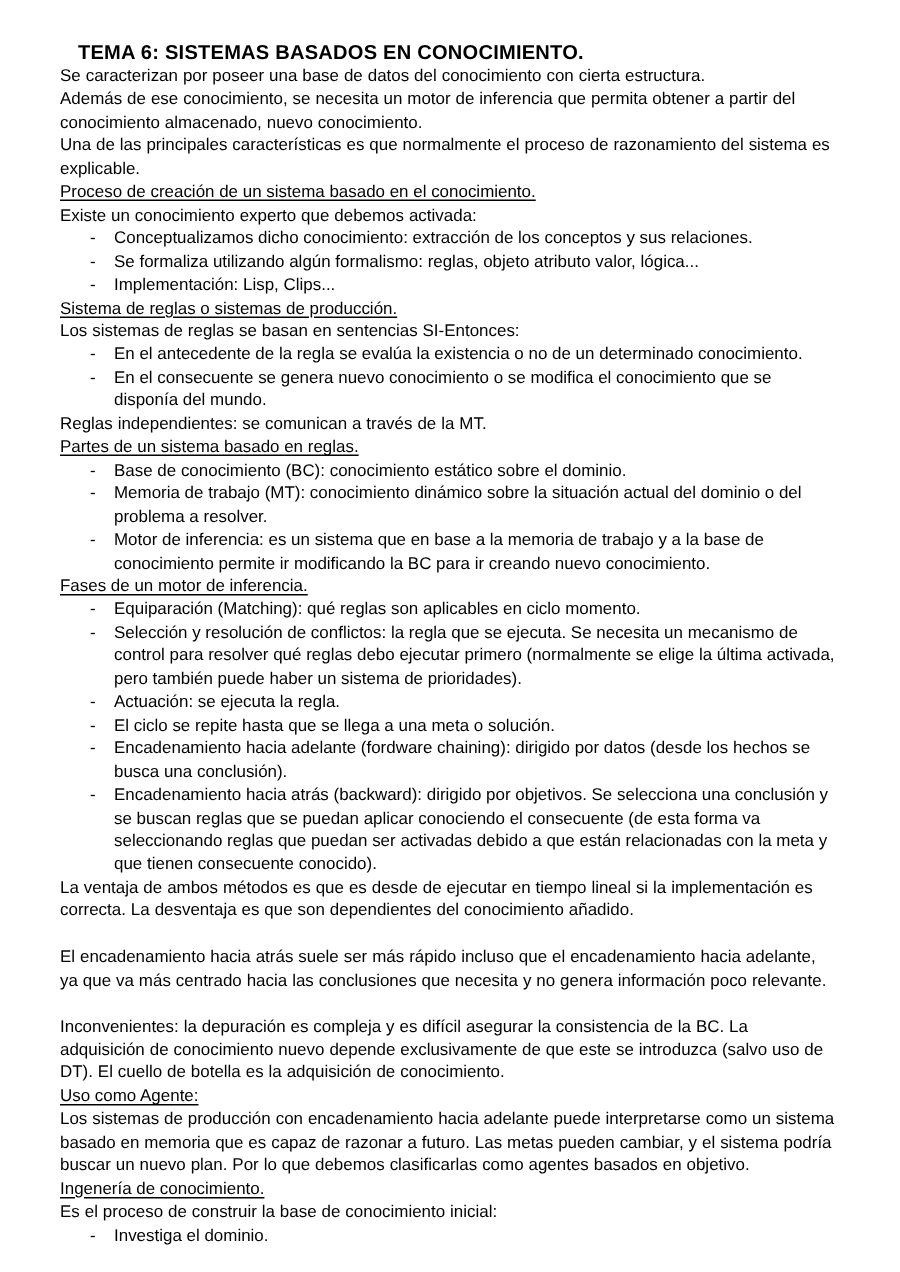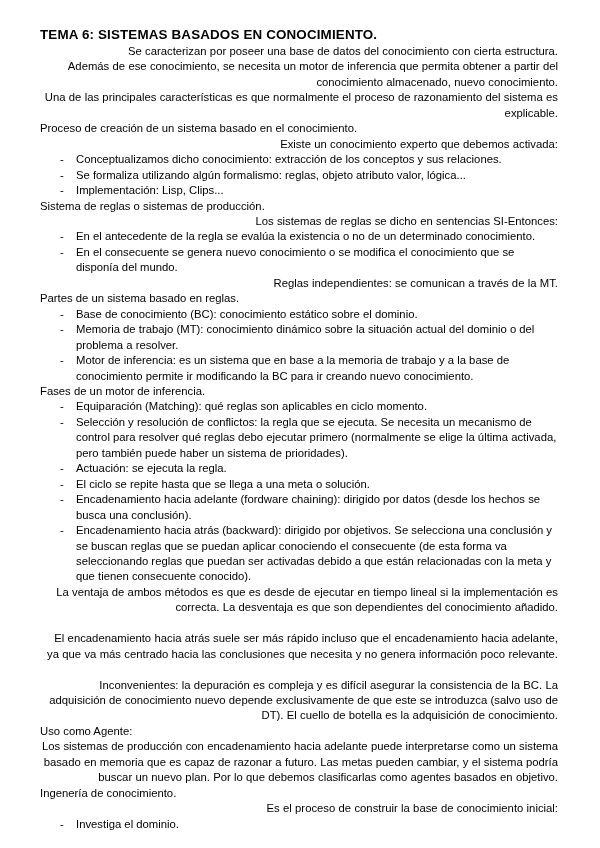--- a/index.html
+++ b/index.html
@@ -17,36 +17,37 @@
     padding: 26px 42px 0 40px;
     font-family: "Liberation Sans", sans-serif;
     color: #000000;
     overflow: hidden;
   }
   .doc-title {
     font-size: 13.4px;
     font-weight: bold;
     line-height: 17px;
     letter-spacing: 0.15px;
-    margin: 0 0 1px 0;
+    margin: 0 0 1px 12px;
     white-space: nowrap;
   }
   .para {
     font-size: 11.3px;
     line-height: 15.45px;
     margin: 0;
-    text-align: right;
+    text-align: left;
     word-spacing: 0.15px;
   }
   .heading {
     font-size: 11.3px;
     line-height: 15.45px;
     margin: 0;
   }
   .heading > span {
+    text-decoration: underline;
     text-underline-offset: 1.5px;
   }
   .bullet {
     font-size: 11.3px;
     line-height: 15.45px;
     margin: 0;
     padding-left: 36px;
     position: relative;
     text-align: left;
   }
@@ -67,21 +68,21 @@
   <div class="body-content">
       <p class="para">Se caracterizan por poseer una base de datos del conocimiento con cierta estructura.</p>
       <p class="para">Además de ese conocimiento, se necesita un motor de inferencia que permita obtener a partir del conocimiento almacenado, nuevo conocimiento.</p>
       <p class="para">Una de las principales características es que normalmente el proceso de razonamiento del sistema es explicable.</p>
       <p class="heading"><span>Proceso de creación de un sistema basado en el conocimiento.</span></p>
       <p class="para">Existe un conocimiento experto que debemos activada:</p>
       <p class="bullet"><span class="dash">-</span><span>Conceptualizamos dicho conocimiento: extracción de los conceptos y sus relaciones.</span></p>
       <p class="bullet"><span class="dash">-</span><span>Se formaliza utilizando algún formalismo: reglas, objeto atributo valor, lógica...</span></p>
       <p class="bullet"><span class="dash">-</span><span>Implementación: Lisp, Clips...</span></p>
       <p class="heading"><span>Sistema de reglas o sistemas de producción.</span></p>
-      <p class="para">Los sistemas de reglas se dicho en sentencias SI-Entonces:</p>
+      <p class="para">Los sistemas de reglas se basan en sentencias SI-Entonces:</p>
       <p class="bullet"><span class="dash">-</span><span>En el antecedente de la regla se evalúa la existencia o no de un determinado conocimiento.</span></p>
       <p class="bullet"><span class="dash">-</span><span>En el consecuente se genera nuevo conocimiento o se modifica el conocimiento que se disponía del mundo.</span></p>
       <p class="para">Reglas independientes: se comunican a través de la MT.</p>
       <p class="heading"><span>Partes de un sistema basado en reglas.</span></p>
       <p class="bullet"><span class="dash">-</span><span>Base de conocimiento (BC): conocimiento estático sobre el dominio.</span></p>
       <p class="bullet"><span class="dash">-</span><span>Memoria de trabajo (MT): conocimiento dinámico sobre la situación actual del dominio o del problema a resolver.</span></p>
       <p class="bullet"><span class="dash">-</span><span>Motor de inferencia: es un sistema que en base a la memoria de trabajo y a la base de conocimiento permite ir modificando la BC para ir creando nuevo conocimiento.</span></p>
       <p class="heading"><span>Fases de un motor de inferencia.</span></p>
       <p class="bullet"><span class="dash">-</span><span>Equiparación (Matching): qué reglas son aplicables en ciclo momento.</span></p>
       <p class="bullet"><span class="dash">-</span><span>Selección y resolución de conflictos: la regla que se ejecuta. Se necesita un mecanismo de control para resolver qué reglas debo ejecutar primero (normalmente se elige la última activada, pero también puede haber un sistema de prioridades).</span></p>

